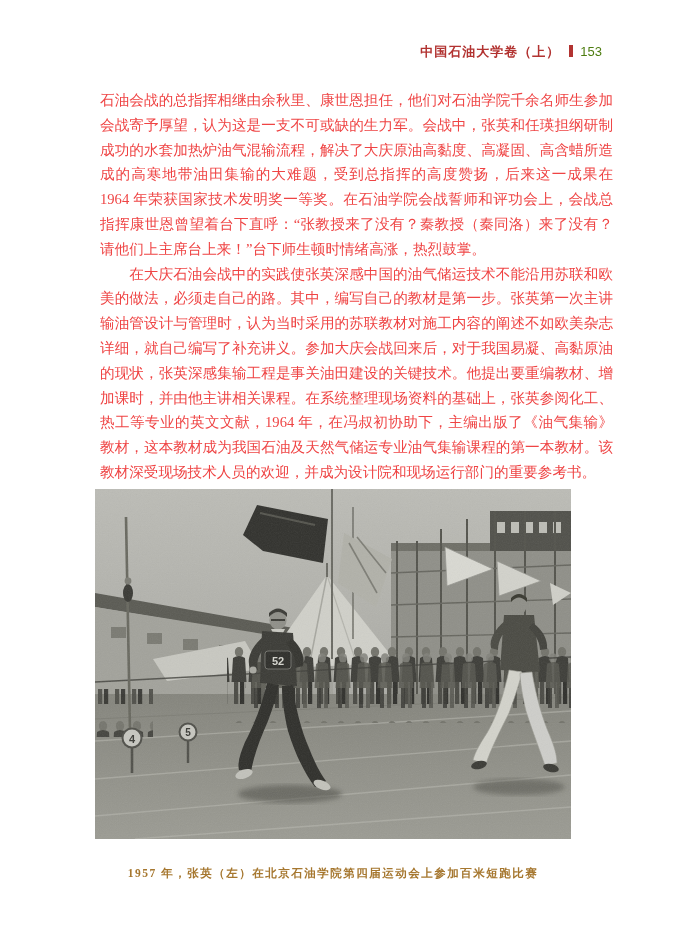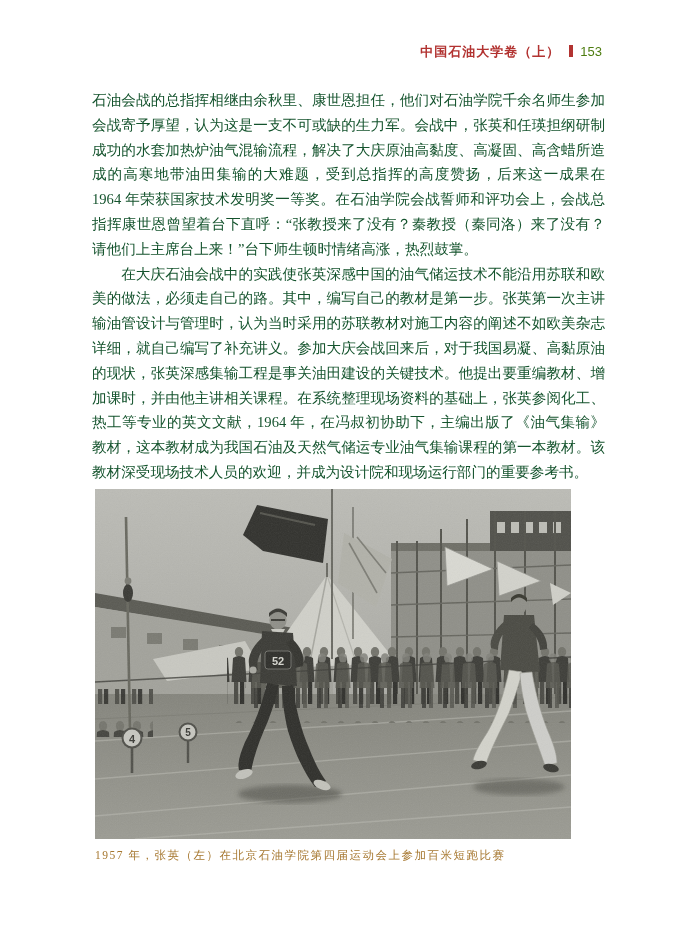--- a/index.html
+++ b/index.html
@@ -13,33 +13,33 @@
     text-align:right;font-size:13px;line-height:15px;white-space:nowrap;
   }
   .running-title{color:#b23331;font-weight:bold;letter-spacing:1px;}
   .header-divider{
     display:inline-block;width:4px;height:12px;background:#b23331;
     margin:0 7px 0 9px;vertical-align:-1px;
   }
   .page-number{color:#4d7c0f;font-family:"Liberation Sans","DejaVu Sans",sans-serif;}
   
   .body-text{
-    position:absolute;top:88px;left:92px;width:513px;
-    font-size:14.6px;line-height:24.8px;color:#14532d;
+    position:absolute;top:88px;left:100px;width:513px;
+    font-size:14.6px;line-height:24.8px;color:#ef4444;
     text-align:justify;text-justify:inter-ideograph;
   }
   .body-text p{margin:0;}
   .body-text p.indent{text-indent:2em;}
   
   figure.photo-figure{position:absolute;top:489px;left:95px;width:476px;margin:0;}
   .photo-frame{width:476px;height:350px;background:#b2b2ac;box-shadow:inset 0 0 18px rgba(40,40,35,.25);}
   .photo-frame svg{display:block;}
   figcaption{
-    margin-top:9px;text-align:left;font-size:11.5px;letter-spacing:1.5px;
-    color:#a6772f;font-weight:normal;
+    margin-top:27px;text-align:center;font-size:11.5px;letter-spacing:1.5px;
+    color:#a6772f;font-weight:bold;
   }
 </style>
 </head>
 <body>
 
 <div class="page">
 
   <header class="page-header">
     <span class="running-title">中国石油大学卷（上）</span><span class="header-divider"></span><span class="page-number">153</span>
   </header>

